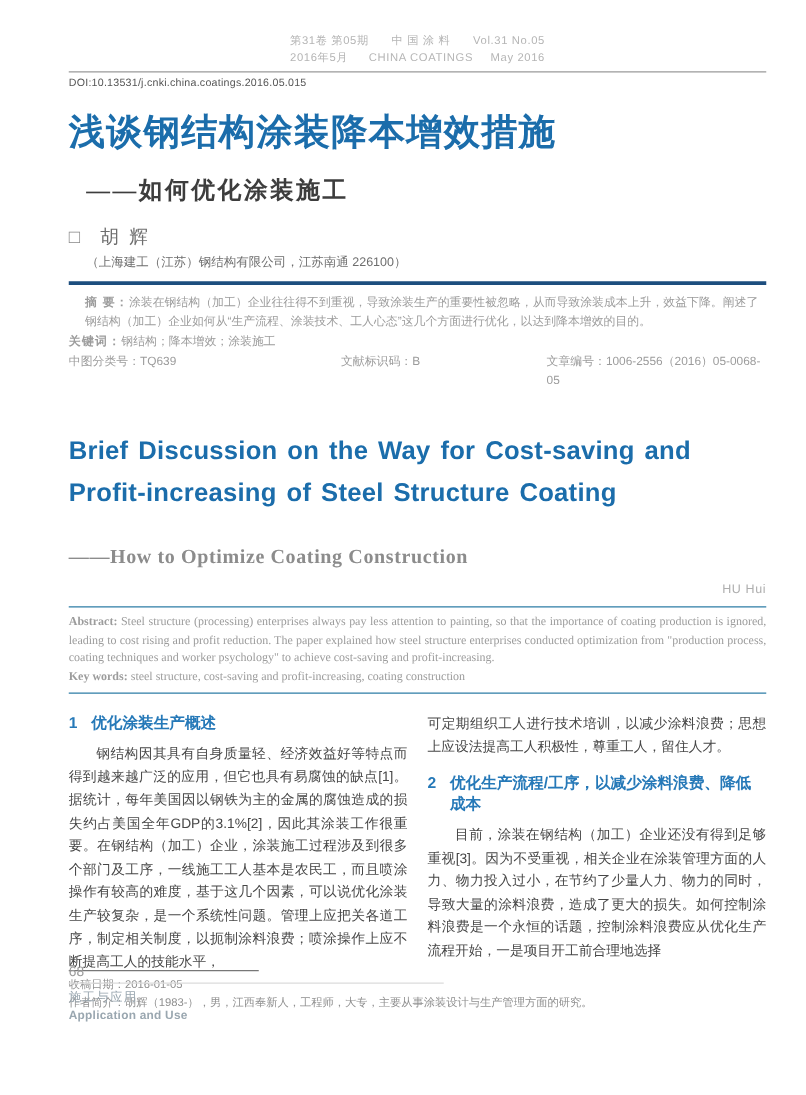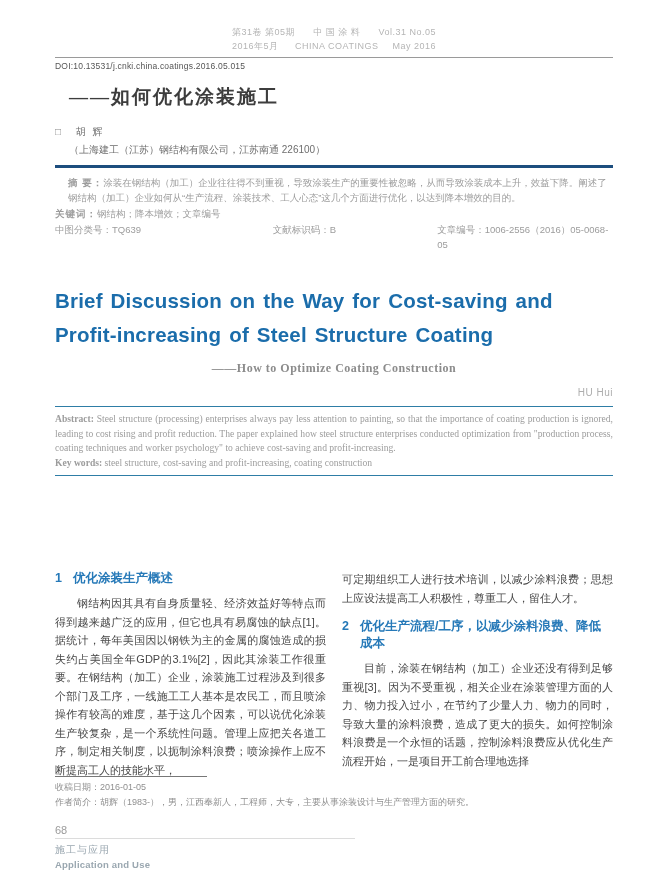--- a/index.html
+++ b/index.html
@@ -28,21 +28,21 @@
   
   .title-cn {
     margin-top:15px; font-size:29px; font-weight:bold; color:#1b6dab;
     letter-spacing:1px;
   }
   .subtitle-cn {
     margin-top:13px; margin-left:14px;
     font-family:"Liberation Serif", serif;
     font-size:19px; font-weight:bold; color:#3d3d3d; letter-spacing:2px;
   }
-  .author-line { margin-top:15px; font-size:10px; color:#6e6e6e; letter-spacing:2px; }
+  .author-line { margin-top:15px; font-size:15px; color:#6e6e6e; letter-spacing:2px; }
   .author-line .marker { margin-right:8px; color:#8a8a8a; }
   .affil-cn { margin-top:4px; margin-left:14px; font-size:10px; color:#6e6e6e; }
 
   .navy-rule { margin-top:8px; height:3px; background:#1d4e7e; }
 
   
   .abs-cn { margin-top:7px; font-size:9.5px; color:#9c9c9c; line-height:15px; }
   .abs-cn .hang { padding-left:13px; }
   .abs-cn .lbl { letter-spacing:1px; }
   .kw-cn { margin-top:1px; }
@@ -50,22 +50,22 @@
   .cls-line .seg1 { width:225px; }
   .cls-line .seg2 { width:170px; }
 
   
   .en-block { margin-top:32px; }
   .title-en {
     font-size:20.5px; font-weight:bold; color:#1b6dab; line-height:34px;
     letter-spacing:0.2px; word-spacing:2px;
   }
   .subtitle-en {
-    margin-top:9px; font-family:"Liberation Serif", serif;
-    font-size:12px; font-weight:bold; color:#8c8c8c; letter-spacing:0.5px;text-align:center;
+    margin-top:25px; font-family:"Liberation Serif", serif;
+    font-size:16px; font-weight:bold; color:#8c8c8c; letter-spacing:0.5px;
   }
   .author-en { margin-top:11px; font-size:10px; color:#aeaeae; letter-spacing:0.5px;text-align:right; }
   .affil-en {
     margin-top:6px; font-family:"Liberation Serif", serif; font-style:italic;
     font-size:9.5px; color:#aeaeae;
   }
   .blue-rule { height:1px; background:#2e7da6; }
   .rule-top { margin-top:8px; }
   .abs-en {
     margin:5px 0 5px 0; font-family:"Liberation Serif", serif;
@@ -88,21 +88,21 @@
   .para-indent { text-indent:2em; }
 
   
   .footnote {
     position:absolute; top:776px; left:55px; right:32px;
     font-size:9px; color:#8f8f8f; line-height:14.5px;
   }
   .fn-rule { width:152px; height:1px; background:#777777; margin-bottom:3px; }
 
   
-  .pfooter { position:absolute; top:824px; left:55px; right:32px; color:#9aa7b0; }
+  .pfooter { position:absolute; top:772px; left:55px; right:32px; color:#9aa7b0; }
   .page-num { font-size:11px; color:#9b9b9b; }
   .pn-rule { width:300px; height:1px; background:#dcdcdc; margin-top:2px; }
   .col-cn { margin-top:4px; font-size:10px; letter-spacing:1px; }
   .col-en { margin-top:2px; font-size:9.5px; font-weight:bold; letter-spacing:0.2px; }
 </style>
 </head>
 <body>
 
 <div class="page">
   <div class="content">
@@ -116,36 +116,37 @@
         <div>中 国 涂 料</div>
         <div>CHINA COATINGS</div>
       </div>
       <div class="r">
         <div>Vol.31 No.05</div>
         <div>May 2016</div>
       </div>
     </div>
     <div class="doi">DOI:10.13531/j.cnki.china.coatings.2016.05.015</div>
 
+    <h1 class="title-cn">浅谈钢结构涂装降本增效措施</h1>
     <div class="subtitle-cn">——如何优化涂装施工</div>
 
     <div class="author-line">
       <span class="marker">□</span>
       <span>胡 辉</span>
     </div>
     <div class="affil-cn">（上海建工（江苏）钢结构有限公司，江苏南通 226100）</div>
 
     <div class="navy-rule"></div>
 
     <div class="abs-cn">
       <div class="hang">
         <b class="lbl">摘 要：</b><span>涂装在钢结构（加工）企业往往得不到重视，导致涂装生产的重要性被忽略，从而导致涂装成本上升，效益下降。阐述了钢结构（加工）企业如何从“生产流程、涂装技术、工人心态”这几个方面进行优化，以达到降本增效的目的。</span>
       </div>
       <div class="kw-cn">
-        <b class="lbl">关键词：</b><span>钢结构；降本增效；文章编号</span>
+        <b class="lbl">关键词：</b><span>钢结构；降本增效；涂装施工</span>
       </div>
       <div class="cls-line">
         <span class="seg1"><span>中图分类号：</span><span>TQ639</span></span>
         <span class="seg2"><span>文献标识码：</span><span>B</span></span>
         <span class="seg3"><span>文章编号：</span><span>1006-2556（2016）05-0068-05</span></span>
       </div>
     </div>
 
     <div class="en-block">
       <h2 class="title-en">Brief Discussion on the Way for Cost-saving and Profit-increasing of Steel Structure Coating</h2>

